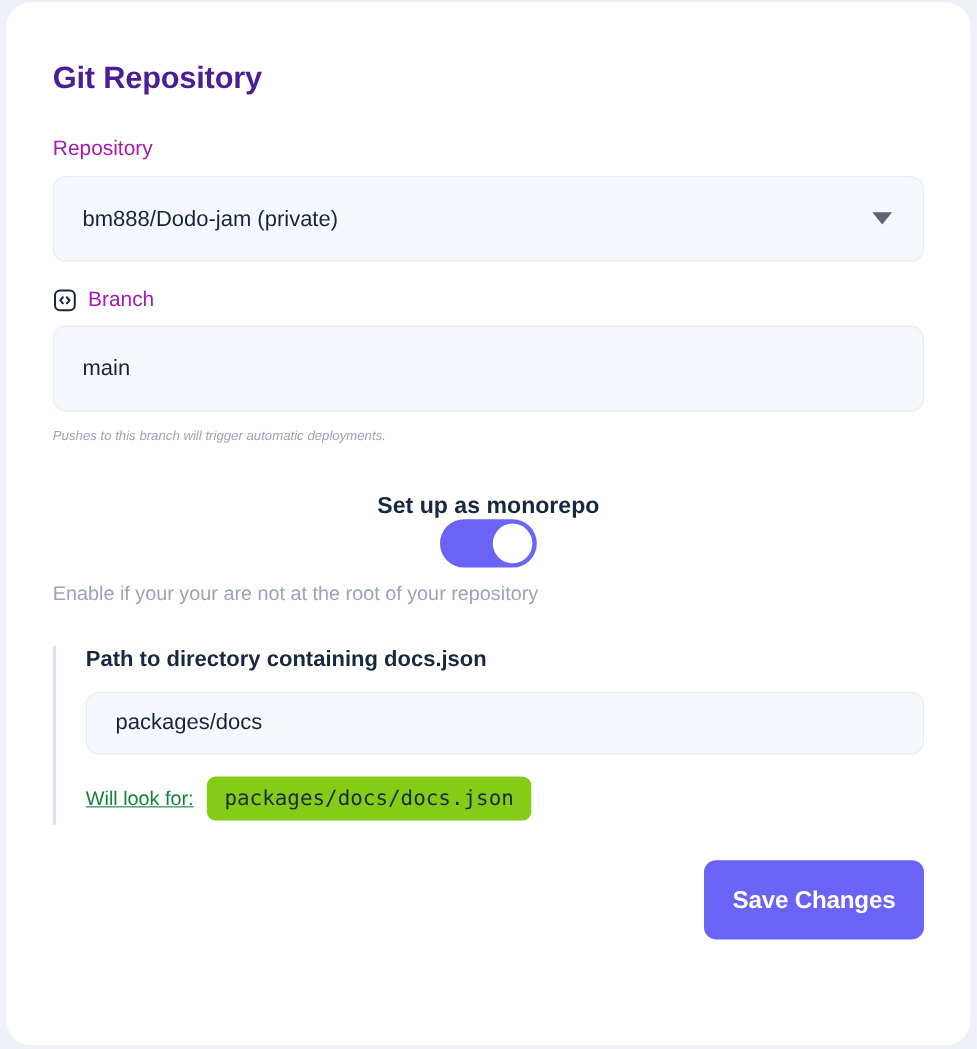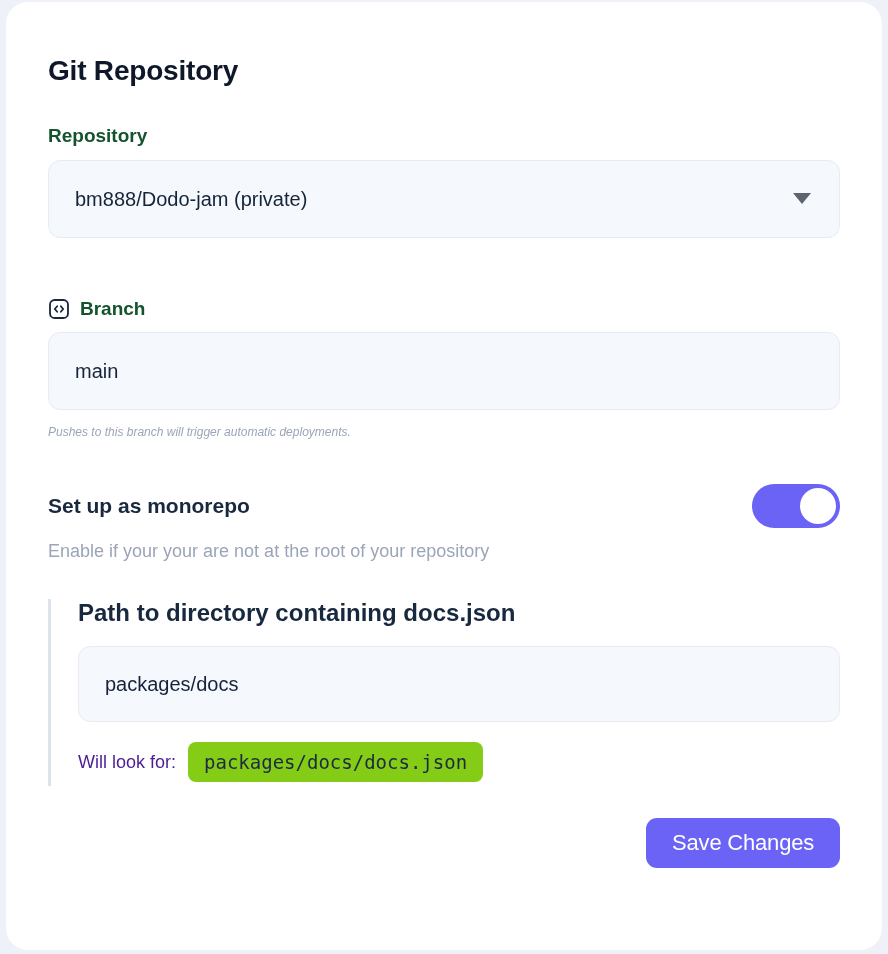--- a/index.html
+++ b/index.html
@@ -26,42 +26,42 @@
   }
 
   .card-inner {
     padding: 48px 42px 0 42px;
   }
 
   
   .page-title {
     font-size: 28px;
     font-weight: bold;
-    color: #0f172a;
+    color: #4c1d95;
     letter-spacing: -0.2px;
     margin: 6px 0 0 0;
     line-height: 1.1;
   }
 
   
   .field-label {
     font-size: 19px;
-    font-weight: 700;
-    color: #14532d;
+    font-weight: 400;
+    color: #a21caf;
     margin-top: 38px;
     margin-bottom: 12px;
     display: block;
     line-height: 1.2;
   }
 
   .label-with-icon {
     display: flex;
     align-items: flex-start;
     gap: 10px;
-    margin-top: 60px;
+    margin-top: 24px;
     margin-bottom: 12px;
   }
   .label-with-icon .field-label {
     margin: 0;
   }
   .code-icon {
     width: 22px;
     height: 22px;
     display: inline-block;
     flex: 0 0 auto;
@@ -106,20 +106,21 @@
     line-height: 1.3;
     font-style: italic;
   }
 
   
   .toggle-row {
     display: flex;
     align-items: center;
     justify-content: space-between;
     margin-top: 43px;
+    flex-direction: column;
   }
   .toggle-title {
     font-size: 21px;
     font-weight: 600;
     color: #18283f;
   }
   .toggle {
     width: 88px;
     height: 44px;
     border-radius: 22px;
@@ -146,40 +147,41 @@
   }
 
   
   .monorepo-panel {
     margin-top: 36px;
     border-left: 3px solid #dde3ec;
     padding-left: 27px;
     padding-bottom: 4px;
   }
   .panel-heading {
-    font-size: 24px;
+    font-size: 20px;
     font-weight: 600;
     color: #18283f;
     margin-bottom: 18px;
     line-height: 1.2;
   }
   .panel-input {
-    height: 76px;
+    height: 57px;
     border-radius: 12px;
   }
   .willlook-row {
     display: flex;
     align-items: center;
     gap: 12px;
     margin-top: 20px;
   }
   .willlook-label {
     font-size: 18px;
-    color: #4c1d95;
+    color: #15803d;
     white-space: nowrap;
+    text-decoration: underline;
   }
   .code-chip {
     background: #84cc16;
     border-radius: 8px;
     padding: 9px 16px;
     font-family: "DejaVu Sans Mono", "Liberation Mono", monospace;
     font-size: 19px;
     color: #1d2b42;
     white-space: nowrap;
   }
@@ -190,23 +192,23 @@
     justify-content: flex-end;
     margin-top: 32px;
   }
   .save-button {
     background: #6a63f6;
     color: #ffffff;
     border: none;
     border-radius: 11px;
     font-family: "Liberation Sans", sans-serif;
     font-size: 22px;
-    font-weight: normal;
+    font-weight: bold;
     padding: 0 26px;
-    height: 50px;
+    height: 72px;
     cursor: pointer;
     letter-spacing: -0.2px;
   }
 </style>
 </head>
 <body>
 
 <div class="card">
   <div class="card-inner">
 

